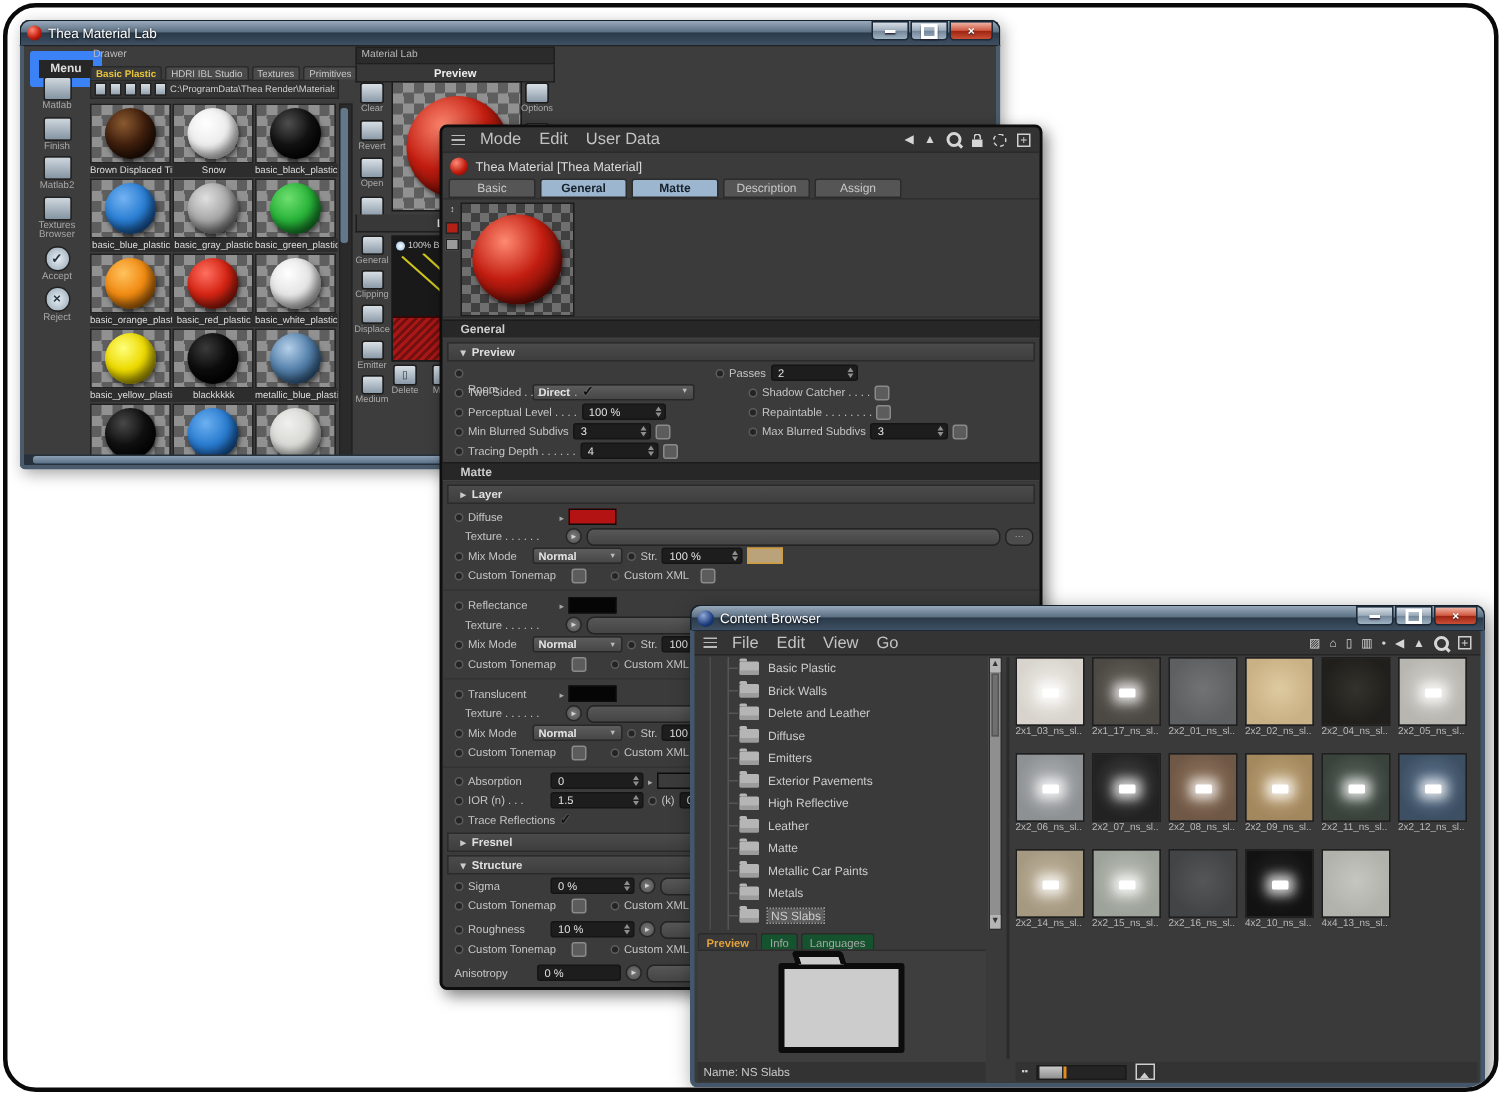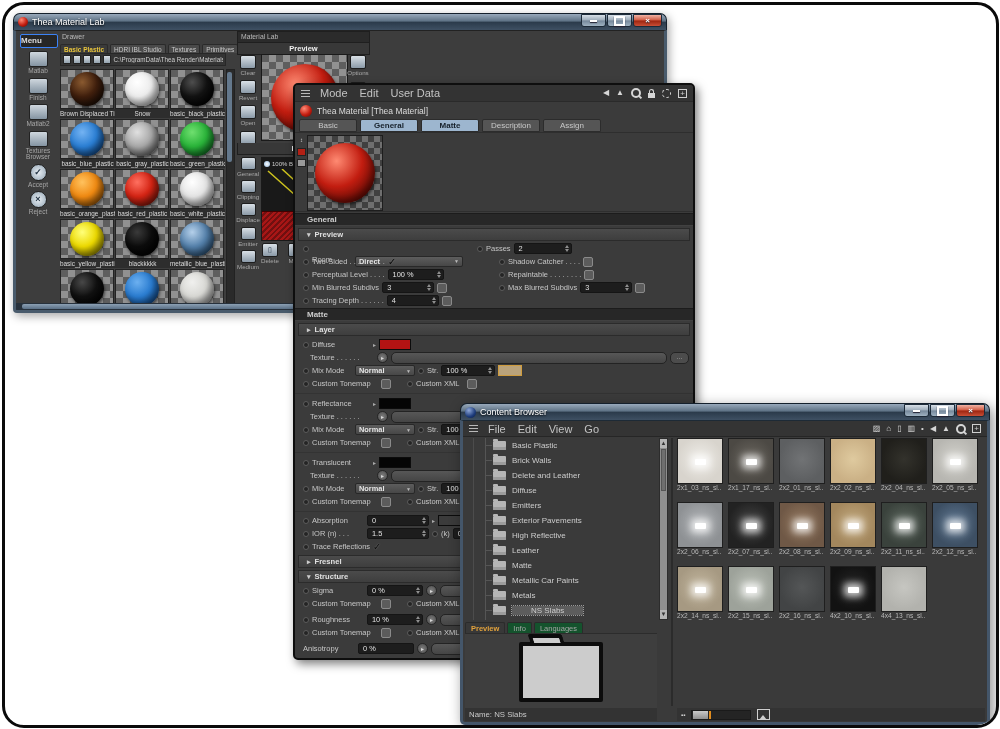--- a/index.html
+++ b/index.html
@@ -28,22 +28,22 @@
   .lens::after{content:"";position:absolute;width:4px;height:2px;background:#d6d6d6;right:-3px;bottom:-2px;transform:rotate(45deg);}
   .lock{width:7px;height:5px;background:#d6d6d6;position:relative;display:inline-block;margin-top:4px;}
   .lock::before{content:"";position:absolute;left:1px;top:-4px;width:3px;height:3px;border:1.5px solid #d6d6d6;border-bottom:none;border-radius:3px 3px 0 0;}
   .gear{width:7px;height:7px;border:1px dashed #d6d6d6;border-radius:50%;display:inline-block;}
   .pbox{width:9px;height:9px;border:1px solid #cfcfcf;color:#cfcfcf;font-size:8px;line-height:8px;text-align:center;display:inline-block;box-sizing:border-box;}
   .gly{color:#d6d6d6;font-size:8px;line-height:10px;}
   
   #win1{left:8px;top:8px;width:654px;height:300px;z-index:1;filter:drop-shadow(2px 3px 5px rgba(0,0,0,.35));}
   .mlab-body{position:relative;height:283px;background:#3d3d3d;border:3px solid #495b6c;border-top:1px solid #222;
     box-sizing:border-box;overflow:hidden;border-radius:0 0 4px 4px;}
-  .menu-btn{position:absolute;left:4px;top:3px;width:36px;height:12px;background:#262626;border:1px solid #3b82f6;
-    color:#ddd;font-size:8px;font-weight:bold;line-height:12px;border-radius:2px;}
+  .menu-btn{position:absolute;left:4px;top:3px;width:36px;height:12px;background:#262626;border:6px solid #3b82f6;
+    color:#ddd;font-size:8px;font-weight:bold;text-align:center;line-height:12px;border-radius:2px;}
   .lab-side{position:absolute;left:4px;top:20px;width:36px;display:flex;flex-direction:column;gap:3px;}
   .side-item{display:flex;flex-direction:column;align-items:center;gap:1px;}
   .side-ic{width:17px;height:14px;border-radius:2px;background:linear-gradient(#cfd7de,#8494a2);border:1px solid #222;
     color:#234;font-size:9px;line-height:14px;text-align:center;font-weight:bold;}
   .side-item.circle .side-ic{width:15px;height:15px;border-radius:50%;background:radial-gradient(#e8eef3,#93a5b4);}
   .side-lbl{color:#a8a8a8;font-size:6.5px;text-align:center;line-height:6.5px;}
   .drawer{position:absolute;left:44px;top:0;width:166px;height:276px;}
   .drawer-hd{color:#bbb;font-size:7px;padding:2px 0 0 2px;}
   .dtabs{display:flex;gap:2px;align-items:flex-end;height:12px;margin-top:1px;}
   .dtab{background:#4a4a4a;border:1px solid #2a2a2a;border-bottom:none;color:#c9c9c9;font-size:6.5px;
@@ -147,21 +147,21 @@
   .cicons{margin-left:auto;display:flex;align-items:center;gap:6px;}
   .ctree{position:absolute;left:2px;top:17px;width:192px;height:182px;overflow:hidden;}
   .guide{position:absolute;left:20px;top:0;bottom:0;width:1px;background:#555;}
   .guide2{position:absolute;left:8px;top:0;bottom:0;width:1px;background:#4c4c4c;}
   .trow{display:flex;align-items:center;height:15px;padding-left:28px;position:relative;}
   .trow::before{content:"";position:absolute;left:20px;top:7px;width:7px;height:1px;background:#555;}
   .tfold{width:13px;height:9px;background:#b5b5b5;border-radius:1px;position:relative;margin-right:6px;flex:0 0 auto;
     box-shadow:inset 0 -3px 0 #9c9c9c;}
   .tfold::before{content:"";position:absolute;top:-2px;left:0;width:5px;height:2px;background:#b5b5b5;border-radius:1px 1px 0 0;}
   .tlabel{color:#cccccc;font-size:8px;white-space:nowrap;}
-  .trow.sel .tlabel{background:#5d5d5d;outline:1px dotted #999;padding:0 19px;}
+  .trow.sel .tlabel{background:#5d5d5d;outline:1px dotted #999;padding:0 2px;}
   .tscroll{position:absolute;left:196px;top:17px;width:9px;height:182px;background:#8f8f8f;border:1px solid #2c2c2c;box-sizing:border-box;}
   .tsc-a{height:9px;background:#b5b5b5;color:#333;font-size:6px;line-height:9px;text-align:center;}
   .tsc-t{position:absolute;left:1px;right:1px;top:10px;height:40px;background:#6f6f6f;border:1px solid #555;}
   .tsc-b{position:absolute;bottom:0;left:0;right:0;}
   .cdivider{position:absolute;left:208px;top:17px;bottom:16px;width:2px;background:#2b2b2b;}
   .thumbs{position:absolute;left:214px;top:17px;right:2px;height:190px;display:flex;flex-wrap:wrap;column-gap:5px;row-gap:2px;overflow:hidden;}
   .tcell{width:46px;}
   .timg{width:46px;height:46px;position:relative;border:1px solid #1f1f1f;box-sizing:border-box;
     background:radial-gradient(circle at 50% 46%,var(--tl) 0%,var(--tc) 70%);}
   .timg.spot::after{content:"";position:absolute;left:17px;top:20px;width:11px;height:6px;background:#fff;border-radius:1px;

